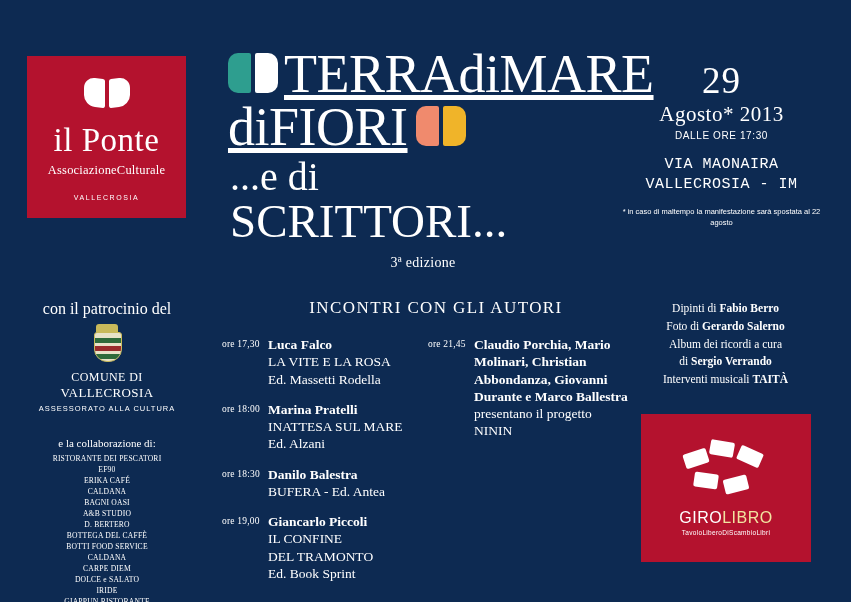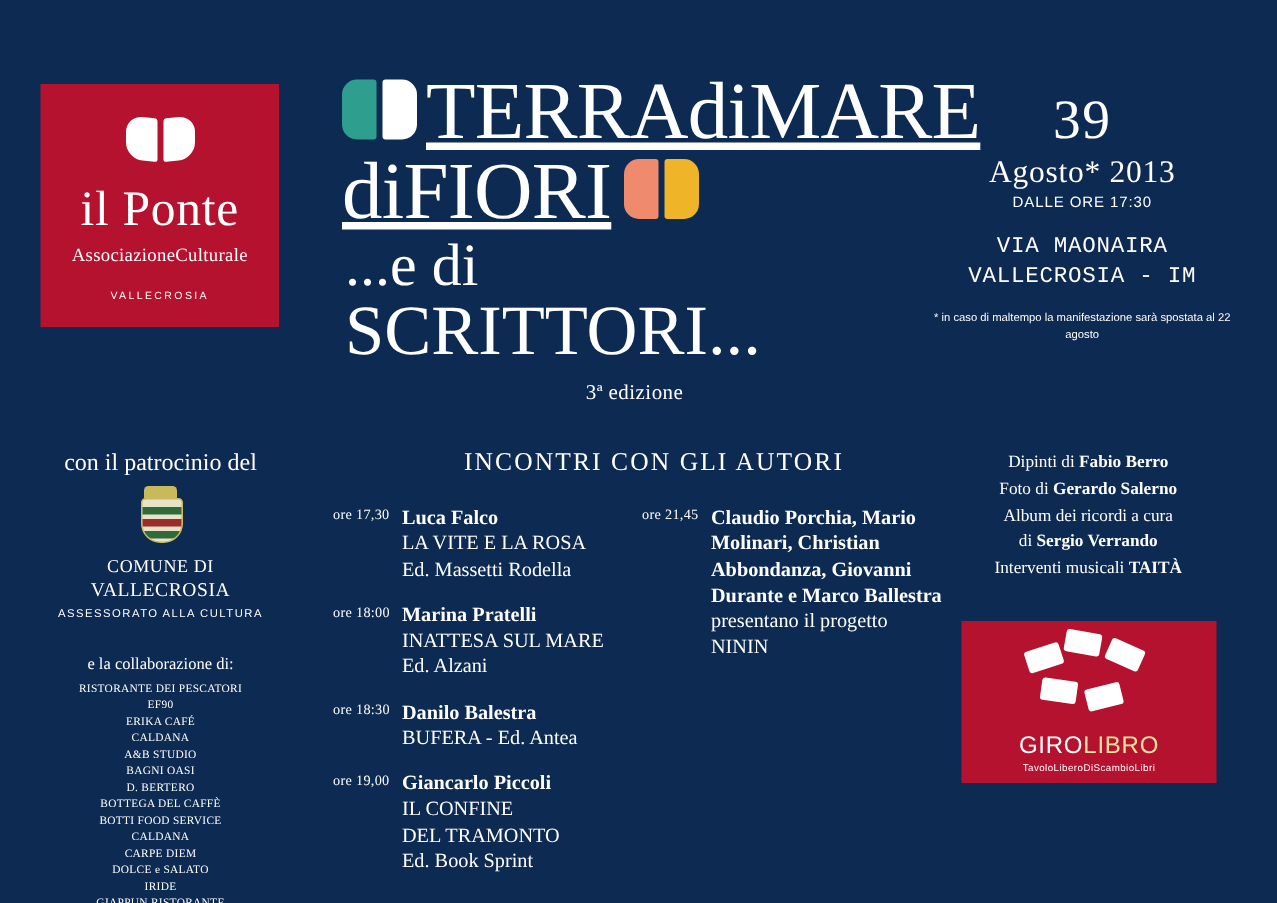--- a/index.html
+++ b/index.html
@@ -311,21 +311,21 @@
     line-height: 1.55;
   }
   .credits b { font-weight: bold; }
 
   
   .girolibro {
     position: absolute;
     right: 40px;
     top: 414px;
     width: 170px;
-    height: 108px;
+    height: 148px;
     background: #b4122e;
     display: flex;
     flex-direction: column;
     align-items: center;
     justify-content: center;
   }
   .giro-art {
     width: 92px;
     height: 60px;
     position: relative;
@@ -381,21 +381,21 @@
         <span class="half l" style="background:#f08a6d"></span>
         <span class="half r" style="background:#f0b429"></span>
       </span>
     </div>
     <div class="hl-row3">...e di</div>
     <div class="hl-row4">SCRITTORI...</div>
     <div class="hl-edition">3ª edizione</div>
   </div>
 
   <div class="datebox">
-    <div class="date-day">39</div>
+    <div class="date-day">29</div>
     <div class="date-month">Agosto* 2013</div>
     <div class="date-hours">DALLE ORE 17:30</div>
     <div class="date-place">
       <div>VIA MAONAIRA</div>
       <div>VALLECROSIA - IM</div>
     </div>
     <div class="date-note">* in caso di maltempo la manifestazione sarà spostata al 22 agosto</div>
   </div>
 
   <div class="patro">
@@ -410,22 +410,22 @@
     </div>
     <div class="patro-city1">COMUNE DI</div>
     <div class="patro-city2">VALLECROSIA</div>
     <div class="patro-dept">ASSESSORATO ALLA CULTURA</div>
     <div class="collab-label">e la collaborazione di:</div>
     <div class="collab-list">
         <div>RISTORANTE DEI PESCATORI</div>
         <div>EF90</div>
         <div>ERIKA CAFÉ</div>
         <div>CALDANA</div>
+        <div>BAGNI OASI</div>
         <div>A&amp;B STUDIO</div>
-        <div>BAGNI OASI</div>
         <div>D. BERTERO</div>
         <div>BOTTEGA DEL CAFFÈ</div>
         <div>BOTTI FOOD SERVICE</div>
         <div>CALDANA</div>
         <div>CARPE DIEM</div>
         <div>DOLCE e SALATO</div>
         <div>IRIDE</div>
         <div>GIAPPUN RISTORANTE</div>
         <div>TERRE DI MARE</div>
       </div>

